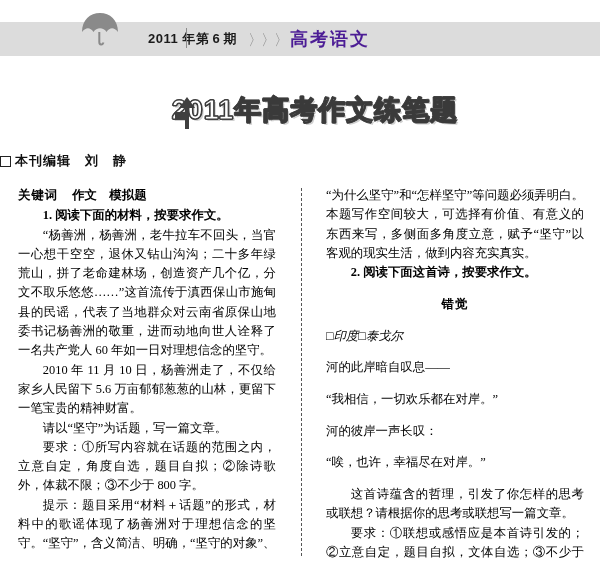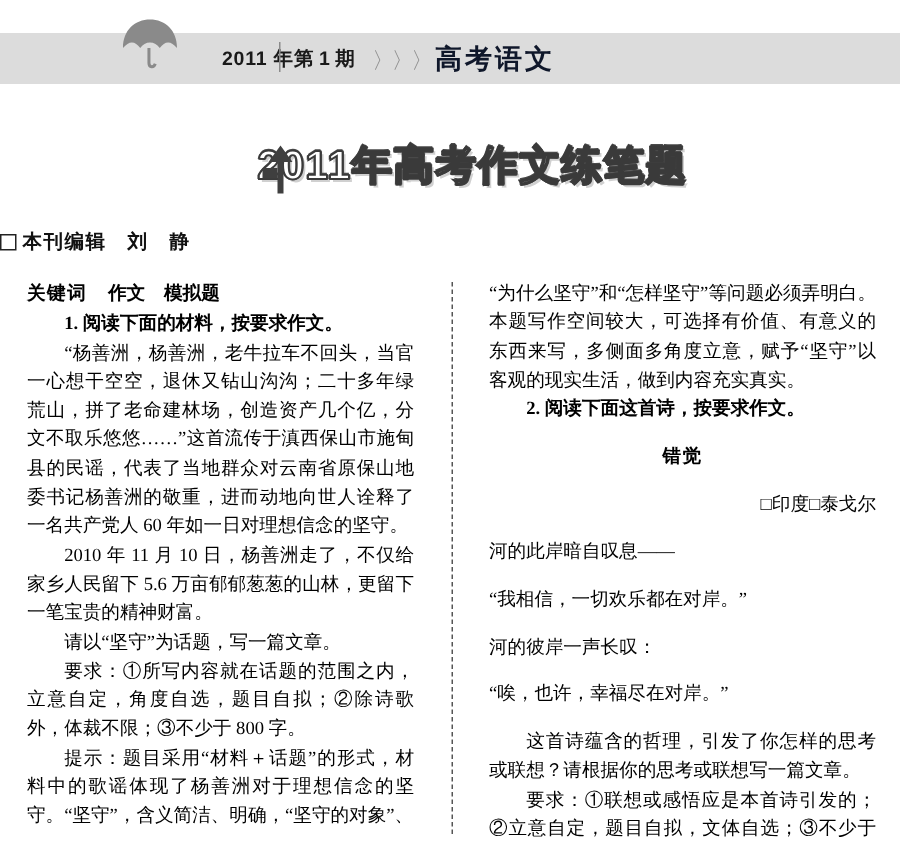--- a/index.html
+++ b/index.html
@@ -81,21 +81,21 @@
     color: #8f8f8f;
     letter-spacing: -2px;
   }
   .header-subject {
     position: absolute;
     left: 290px;
     top: 5px;
     font-family: "Liberation Sans", sans-serif;
     font-size: 18px;
     font-weight: bold;
-    color: #0f172a;
+    color: #4c1d95;
     letter-spacing: 2px;
   }
 
   
   .title-wrap {
     position: absolute;
     left: 0;
     top: 92px;
     width: 600px;
     text-align: center;
@@ -189,43 +189,44 @@
   p.bold {
     font-weight: bold;
   }
   .poem-title {
     text-align: center;
     text-indent: 0;
     font-weight: bold;
     letter-spacing: 1px;
   }
   .poem-author {
-    text-align: right;
-    text-indent: 0;
+    text-align: left;
+    text-indent: 0;
+    font-style: italic;
   }
   .poem-line {
     text-indent: 0;
   }
 </style>
 </head>
 <body>
 
 <div class="page">
 
   <div class="header">
     <div class="header-band"></div>
 
     <svg class="umbrella" viewBox="0 0 44 40">
       <path d="M4 24 C4 12 12 5 22 5 C32 5 40 12 40 24 C36 19 32 19 28.5 24 C25.5 19 18.5 19 15.5 24 C12 19 8 19 4 24 Z" fill="#8a8a8a"></path>
       <path d="M21.3 24 L21.3 34 C21.3 37 24.5 37.5 25.5 34.5" stroke="#8a8a8a" stroke-width="2" fill="none"></path>
     </svg>
 
     <div class="header-issue">2011 年</div>
     <div class="header-sep"></div>
-    <div class="header-issue2">第 1 期</div>
+    <div class="header-issue2">第 6 期</div>
     <div class="chevrons">〉〉〉</div>
     <div class="header-subject">高考语文</div>
   </div>
 
   <div class="title-wrap">
     <svg class="title-icon" viewBox="0 0 30 34">
       <path d="M13 33 L13 12 L7 12 L15 1 L23 12 L17 12 L17 33 Z" fill="#3f3f3f"></path>
       <rect x="3" y="16" width="10" height="7" fill="#3f3f3f"></rect>
     </svg>
     <span class="doc-title">2011年高考作文练笔题</span>

